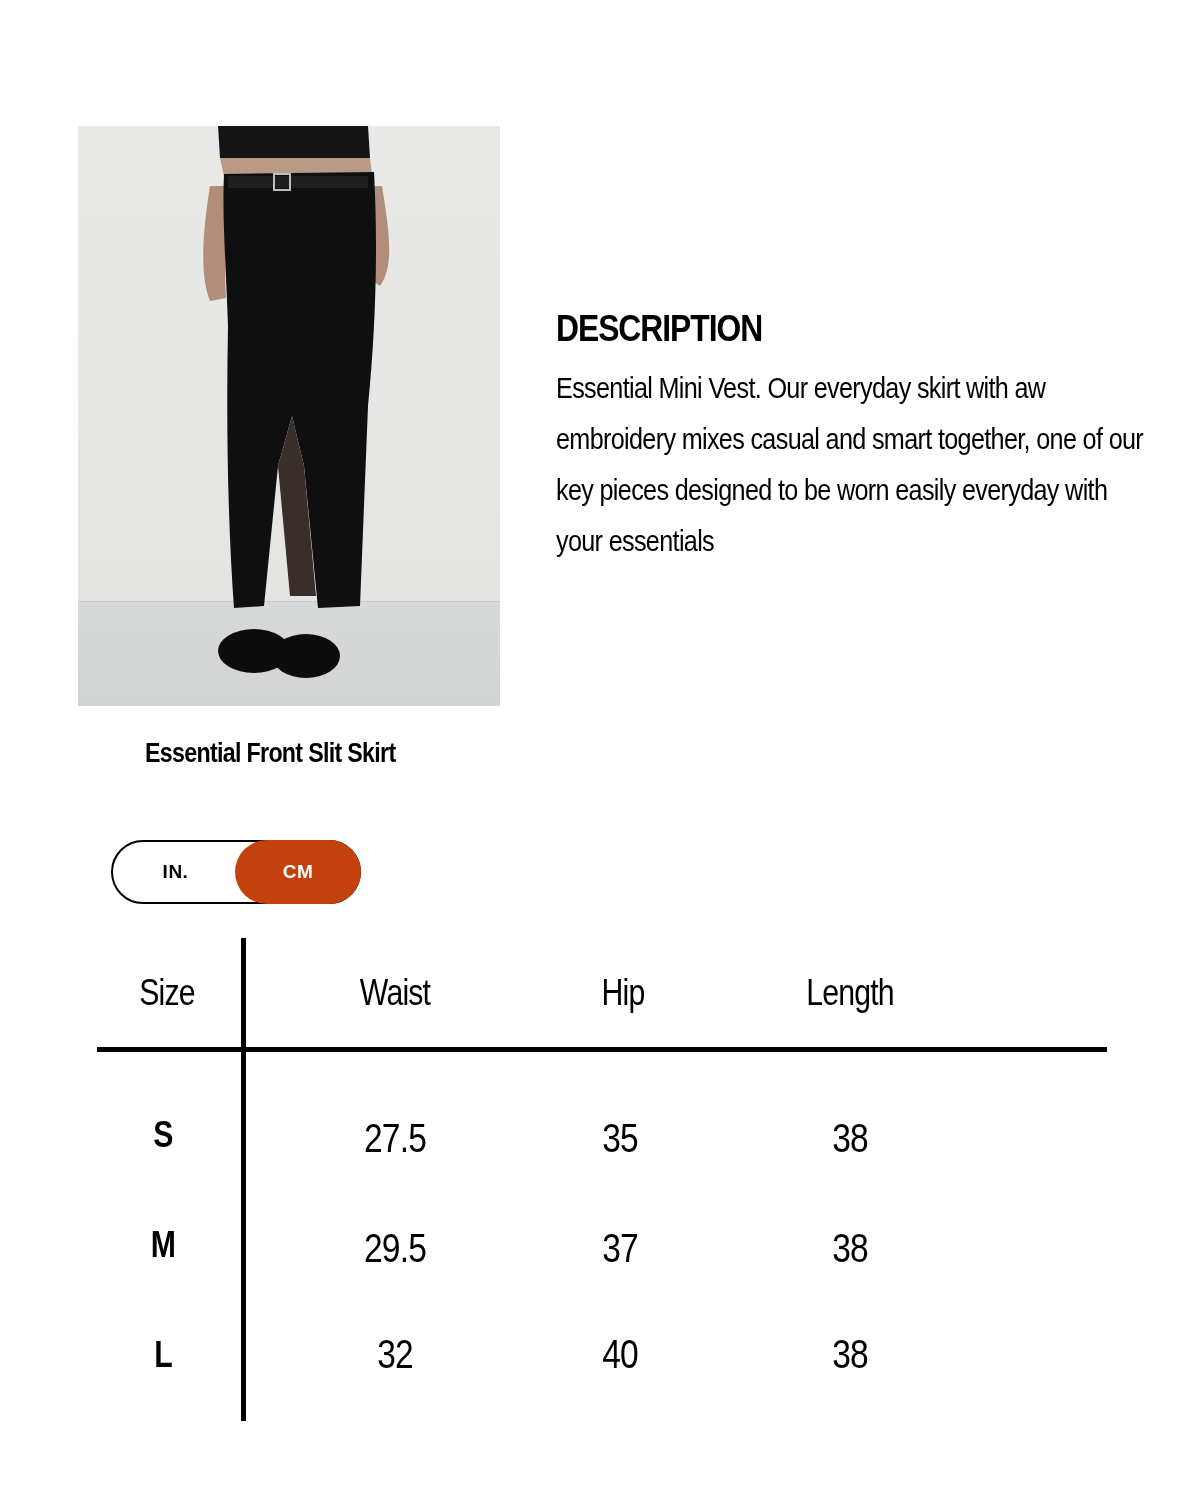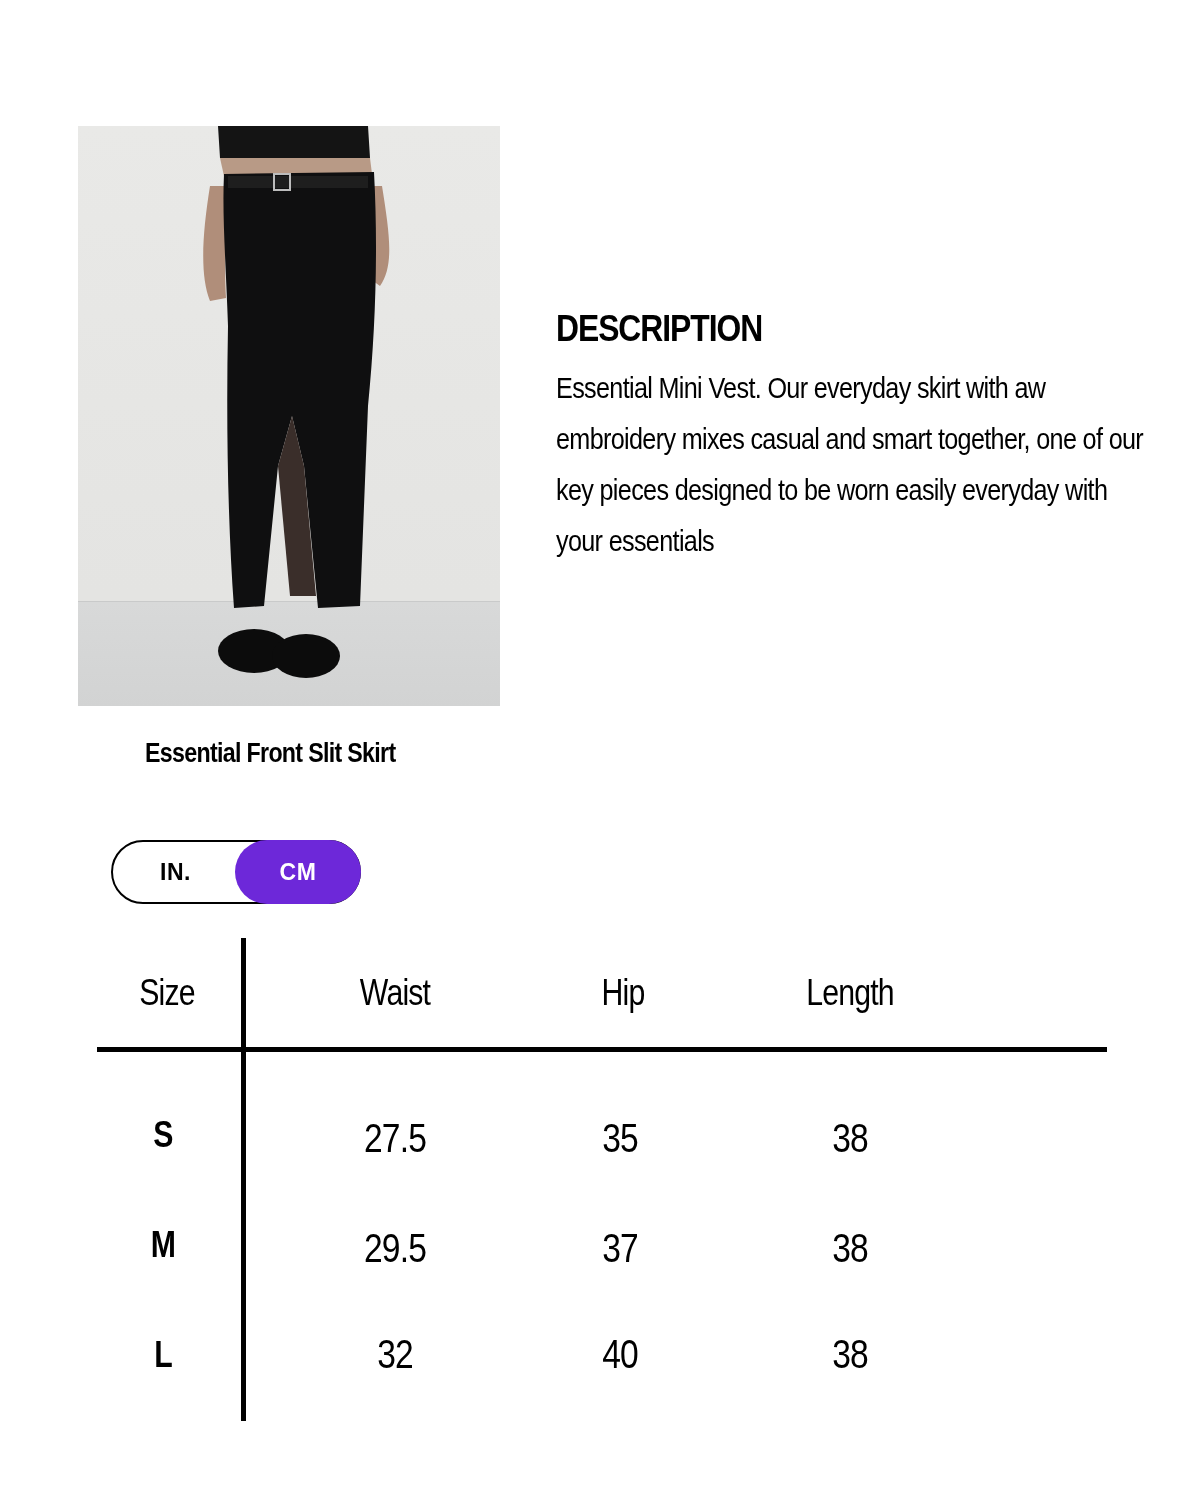--- a/index.html
+++ b/index.html
@@ -31,24 +31,24 @@
     position: absolute; left: 556px; top: 362px; width: 700px;
     font-size: 30px; line-height: 51px; letter-spacing: -0.8px;
     transform: scaleX(0.84); transform-origin: left top;
   }
   .unit-toggle {
     position: absolute; left: 111px; top: 840px; width: 250px; height: 64px;
     border: 2px solid #000; border-radius: 34px; box-sizing: border-box; background: #fff;
   }
   .unit-toggle .opt {
     position: absolute; top: -2px; height: 64px; display: flex; align-items: center; justify-content: center;
-    font-weight: bold; font-size: 23px; letter-spacing: 0.5px; cursor: pointer;
+    font-weight: bold; font-size: 19px; letter-spacing: 0.5px; cursor: pointer;
   }
   .unit-toggle .opt.in { left: 0; width: 125px; color: #000; }
-  .unit-toggle .opt.cm { right: -2px; width: 126px; background: #6d28d9; color: #fff; border-radius: 34px; }
+  .unit-toggle .opt.cm { right: -2px; width: 126px; background: #c2410c; color: #fff; border-radius: 34px; }
   .table-vline { position: absolute; left: 241px; top: 938px; width: 5px; height: 483px; background: #000; }
   .table-hline { position: absolute; left: 97px; top: 1047px; width: 1010px; height: 5px; background: #000; }
   .th, .td {
     position: absolute; text-align: center; transform: scaleX(0.84);
   }
   .th { top: 972px; font-size: 36px; letter-spacing: -1px; }
   .td { font-size: 40px; letter-spacing: -1px; }
   .size-cell { font-weight: bold; font-size: 36px; }
 </style>
 </head>

